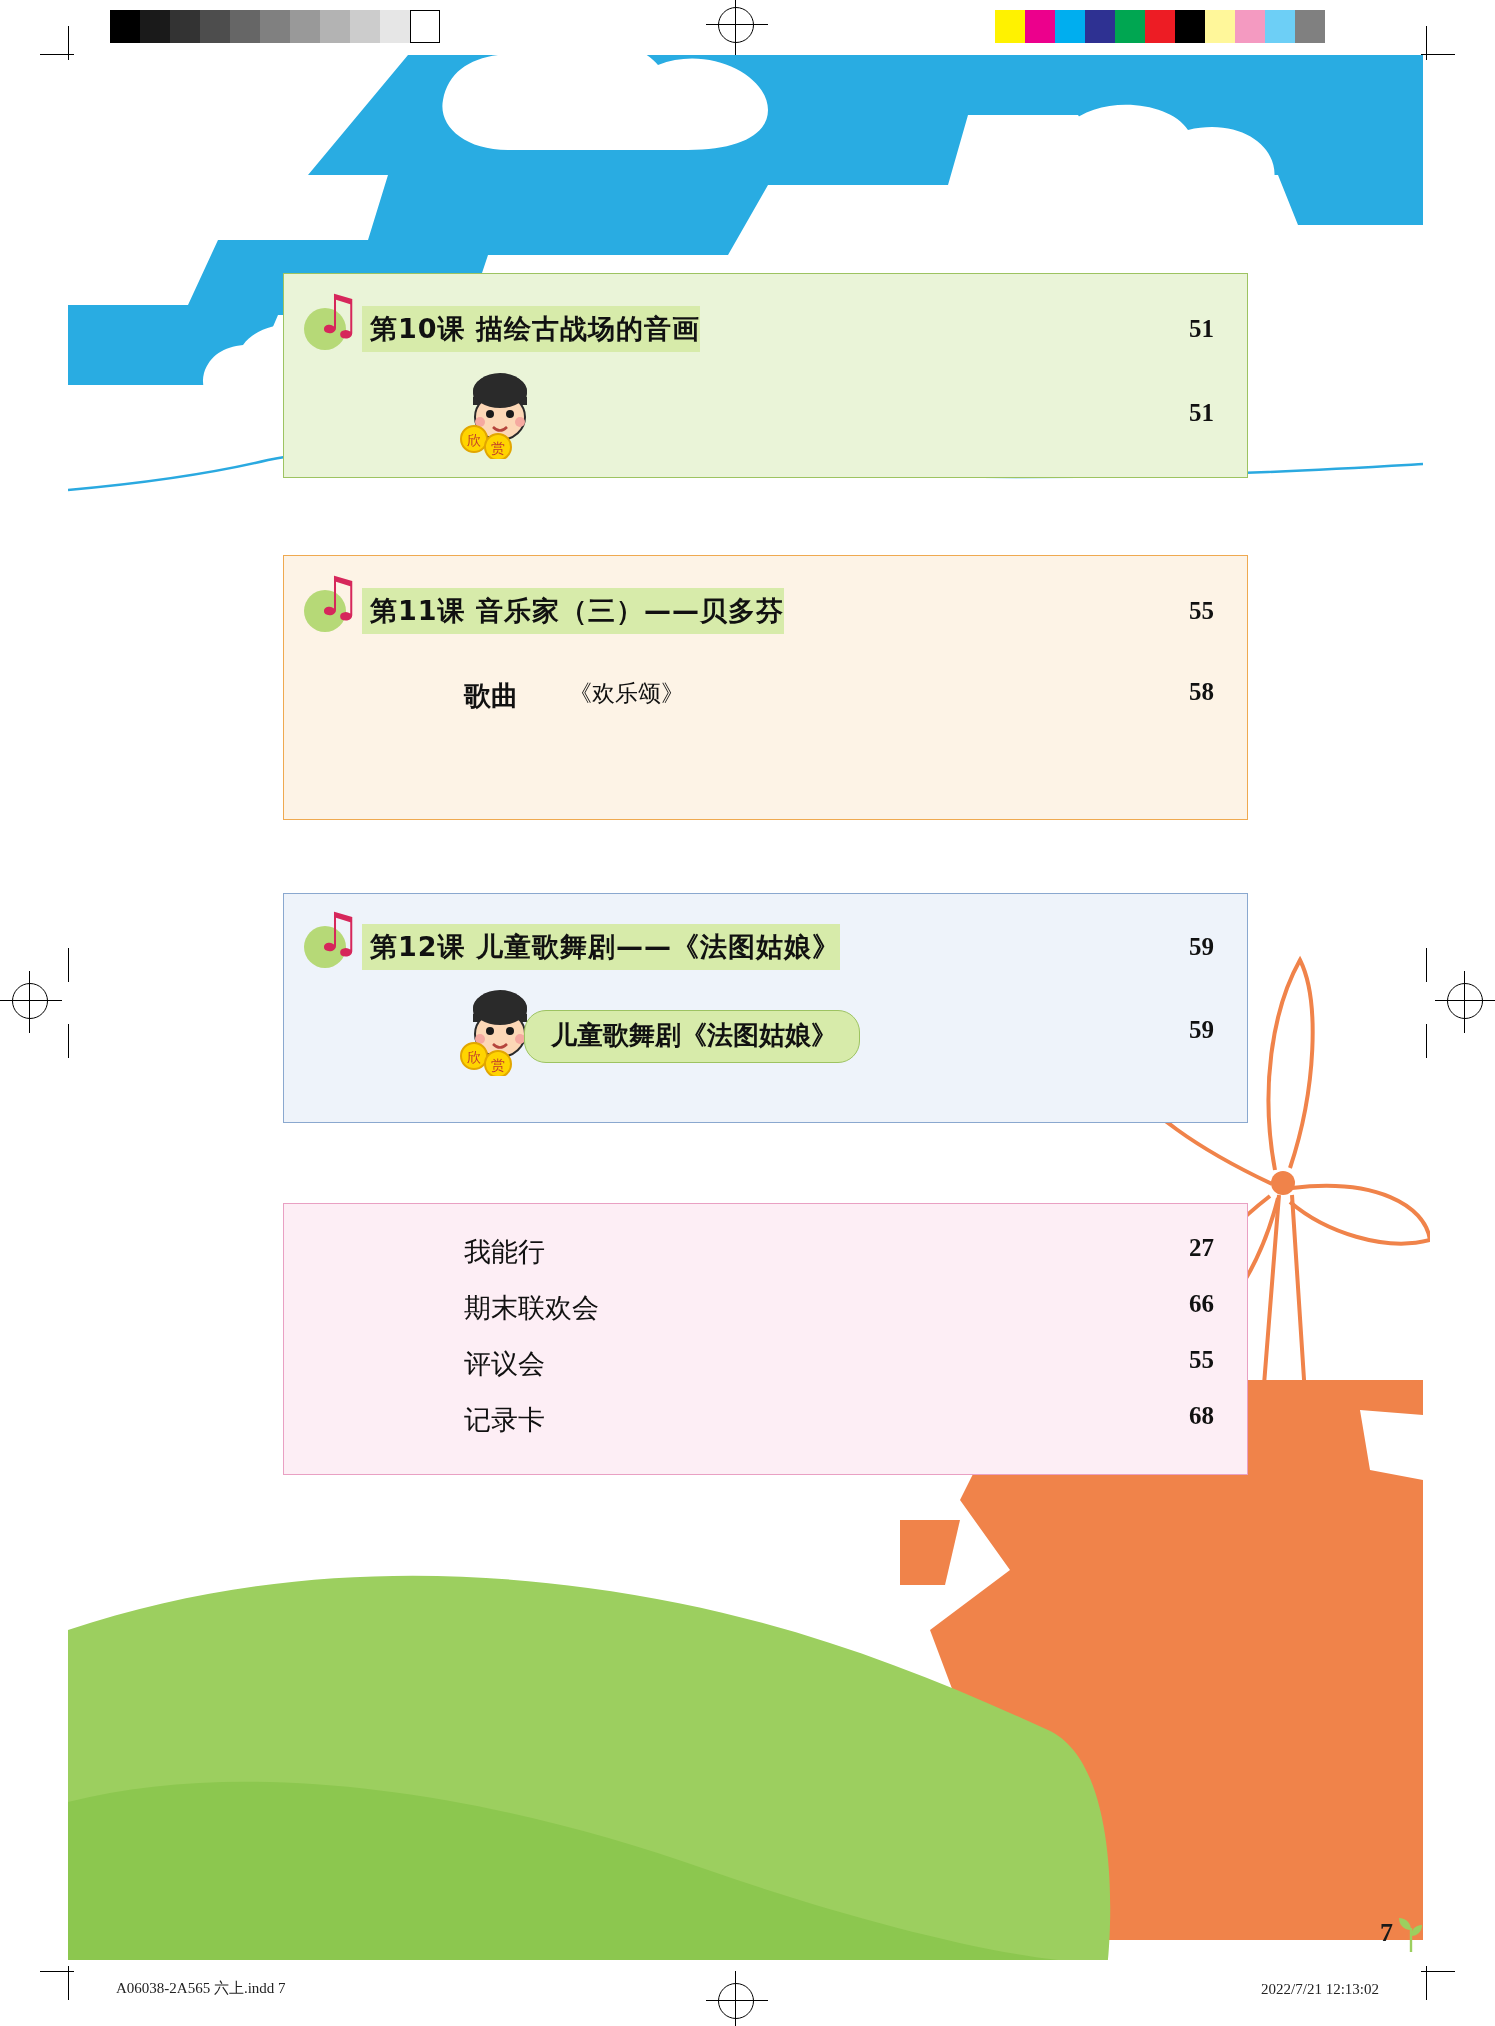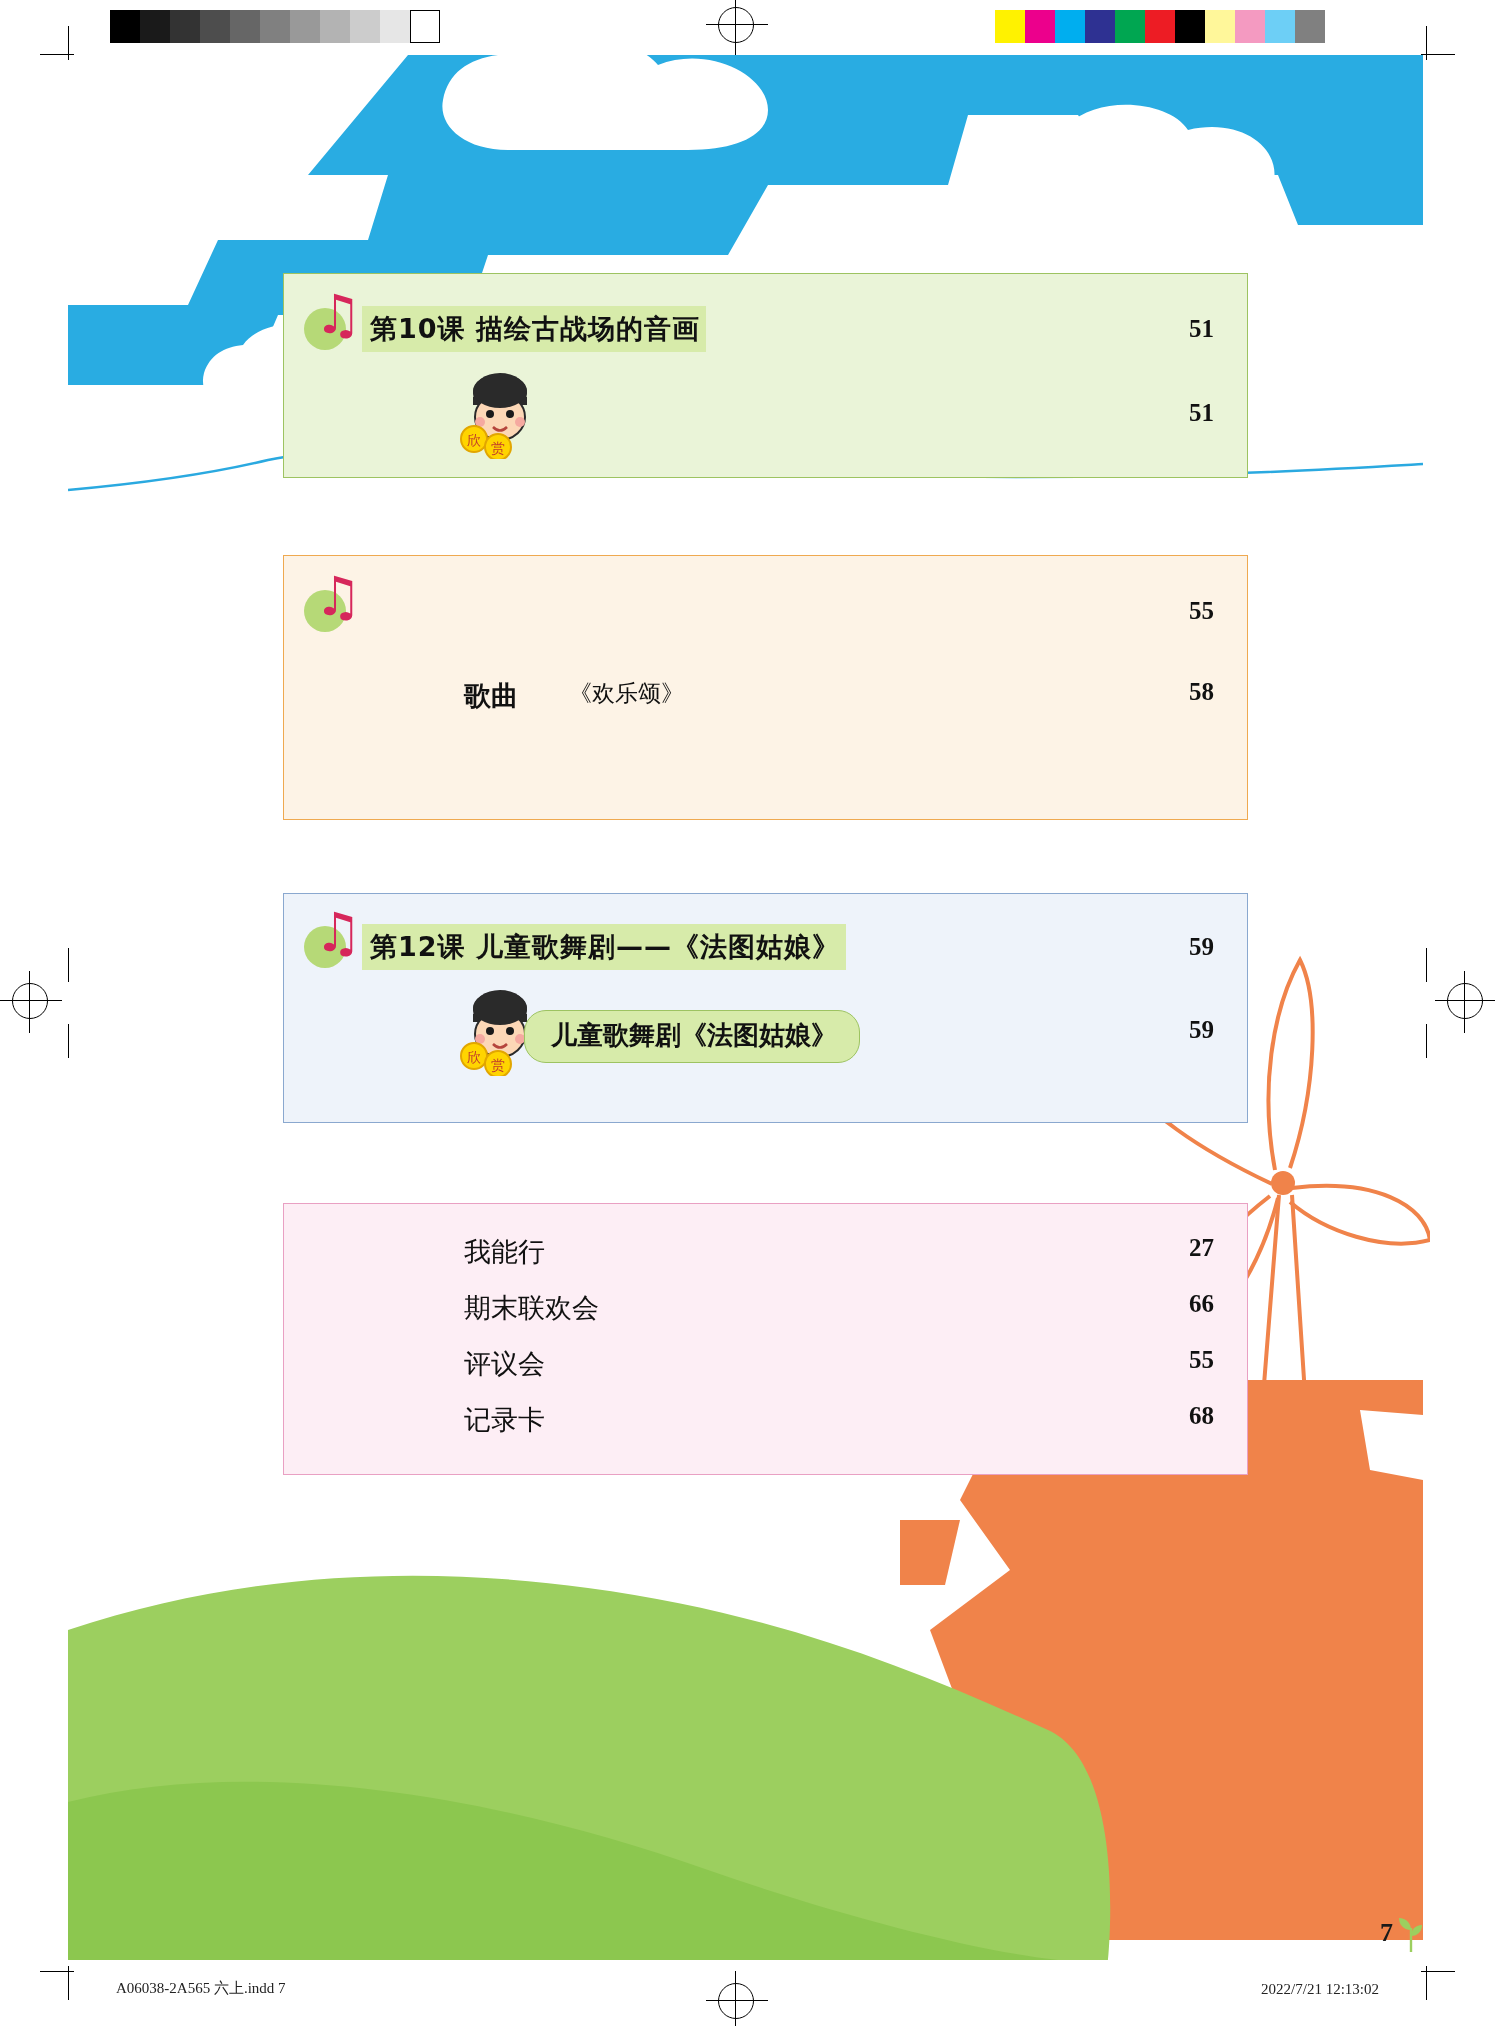--- a/index.html
+++ b/index.html
@@ -89,21 +89,21 @@
     line-height: 1;
   }
   .lesson-title {
     position: absolute;
     left: 78px;
     font-size: 27px;
     font-weight: bold;
     color: #111;
     letter-spacing: 1px;
     background: #d7ebaa;
-    padding: 5px 6px 5px 8px;
+    padding: 5px 0 5px 8px;
     white-space: nowrap;
     font-family: "DejaVu Sans", sans-serif;
   }
   .pagenum-col {
     position: absolute;
     left: 810px;
     width: 120px;
     text-align: right;
     font-size: 25px;
     font-weight: bold;
@@ -312,20 +312,21 @@
       <text x="44" y="86" font-size="14" text-anchor="middle" fill="#c0392b" font-family="DejaVu Sans, sans-serif">赏</text>
     </svg>
     <div class="pagenum-col" style="top:32px;">51</div>
   </div>
 </div>
 
 <div class="block block-2">
   <div class="lesson-row" style="top:30px;height:50px;">
     <div class="note-badge"></div>
     <div class="note-glyph">♫</div>
+    <div class="lesson-title">第11课   音乐家（三）——贝多芬</div>
     <div class="pagenum-col">55</div>
   </div>
 
   <div class="plain-row" style="top:122px;">
     <div class="plain-label">歌曲</div>
     <div class="plain-title">《欢乐颂》</div>
     <div class="pagenum-col">58</div>
   </div>
 </div>
 

